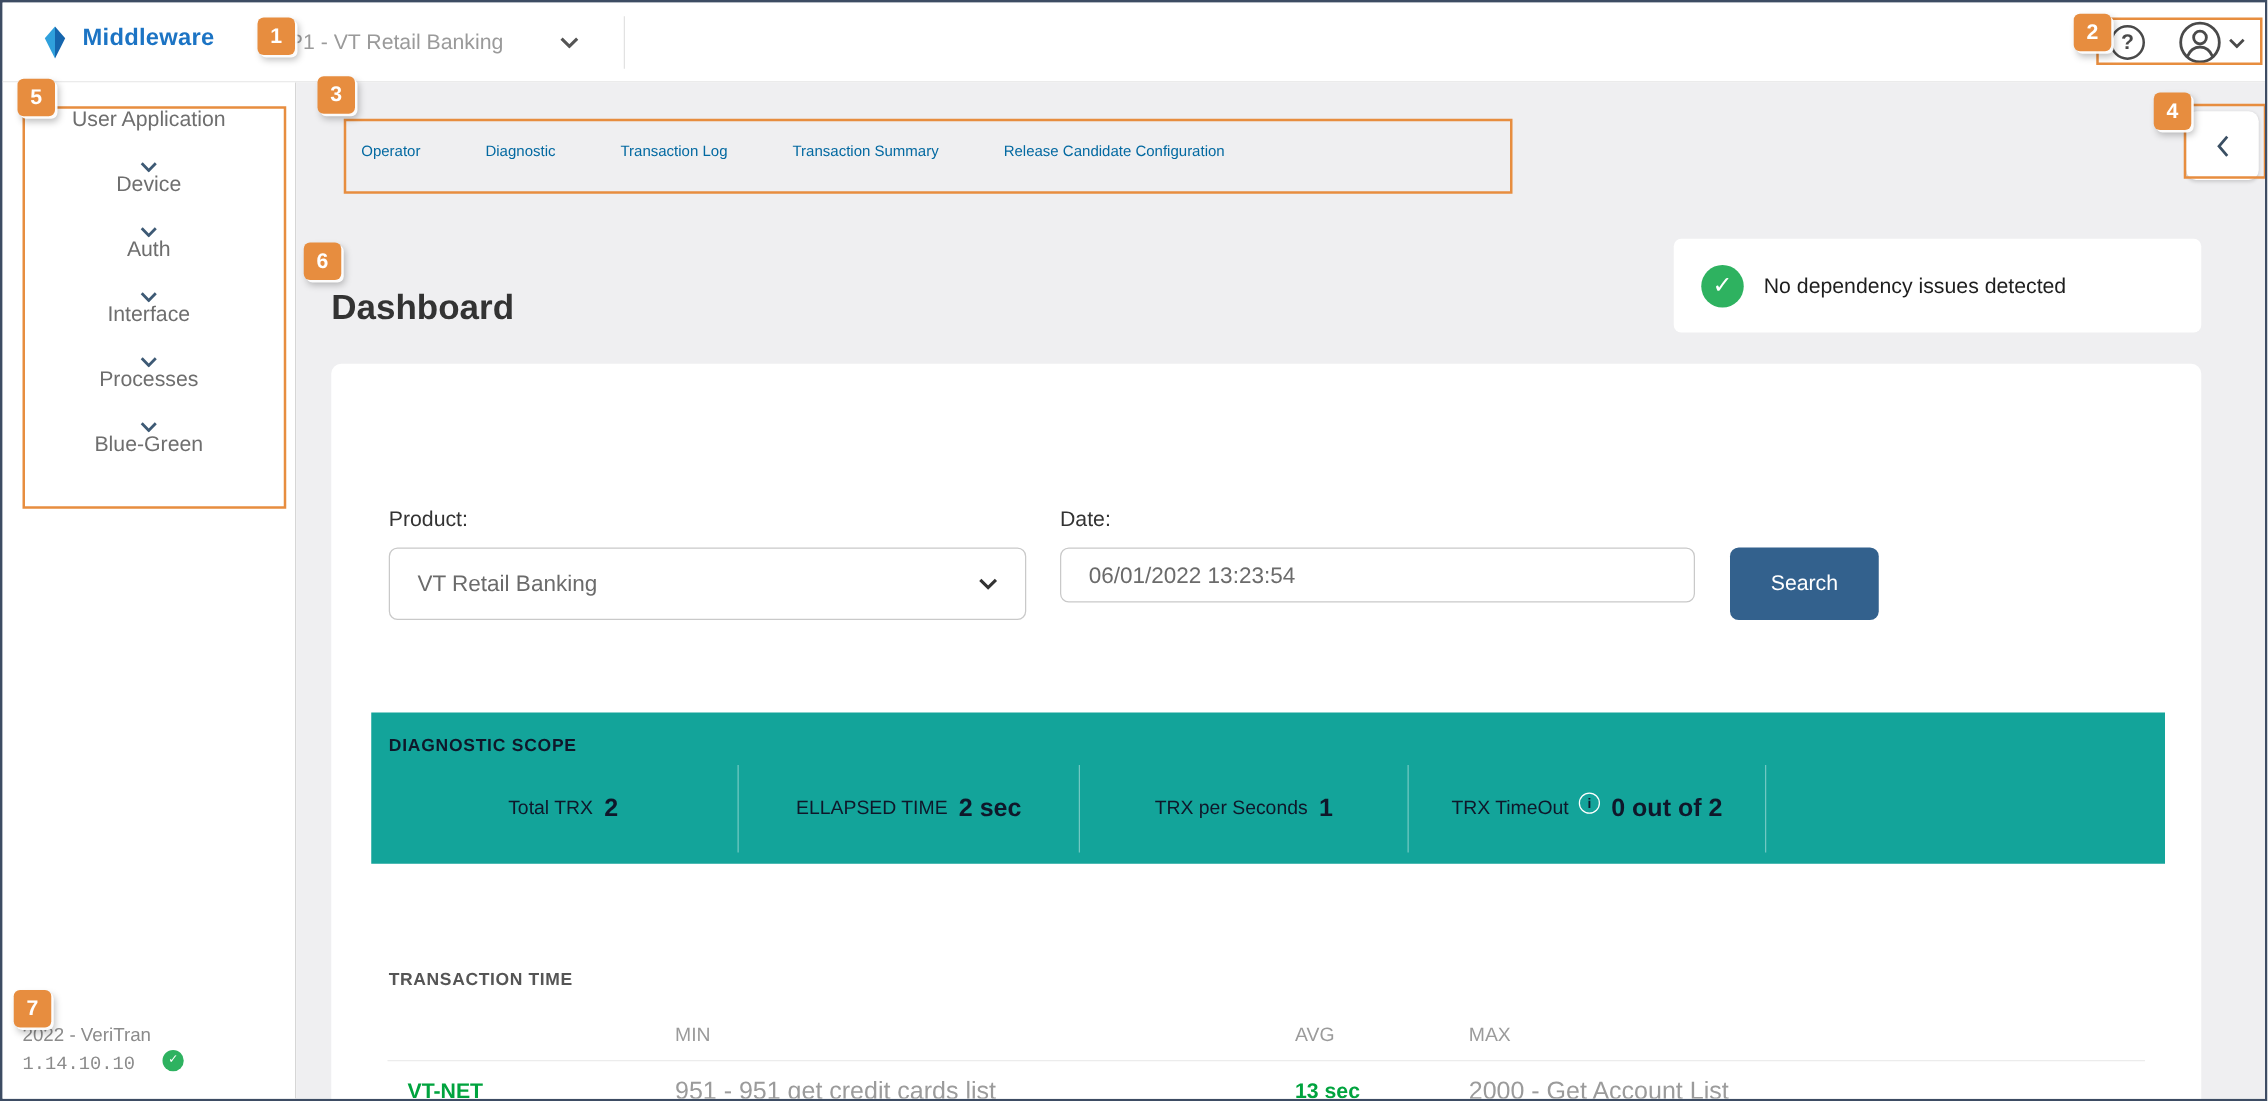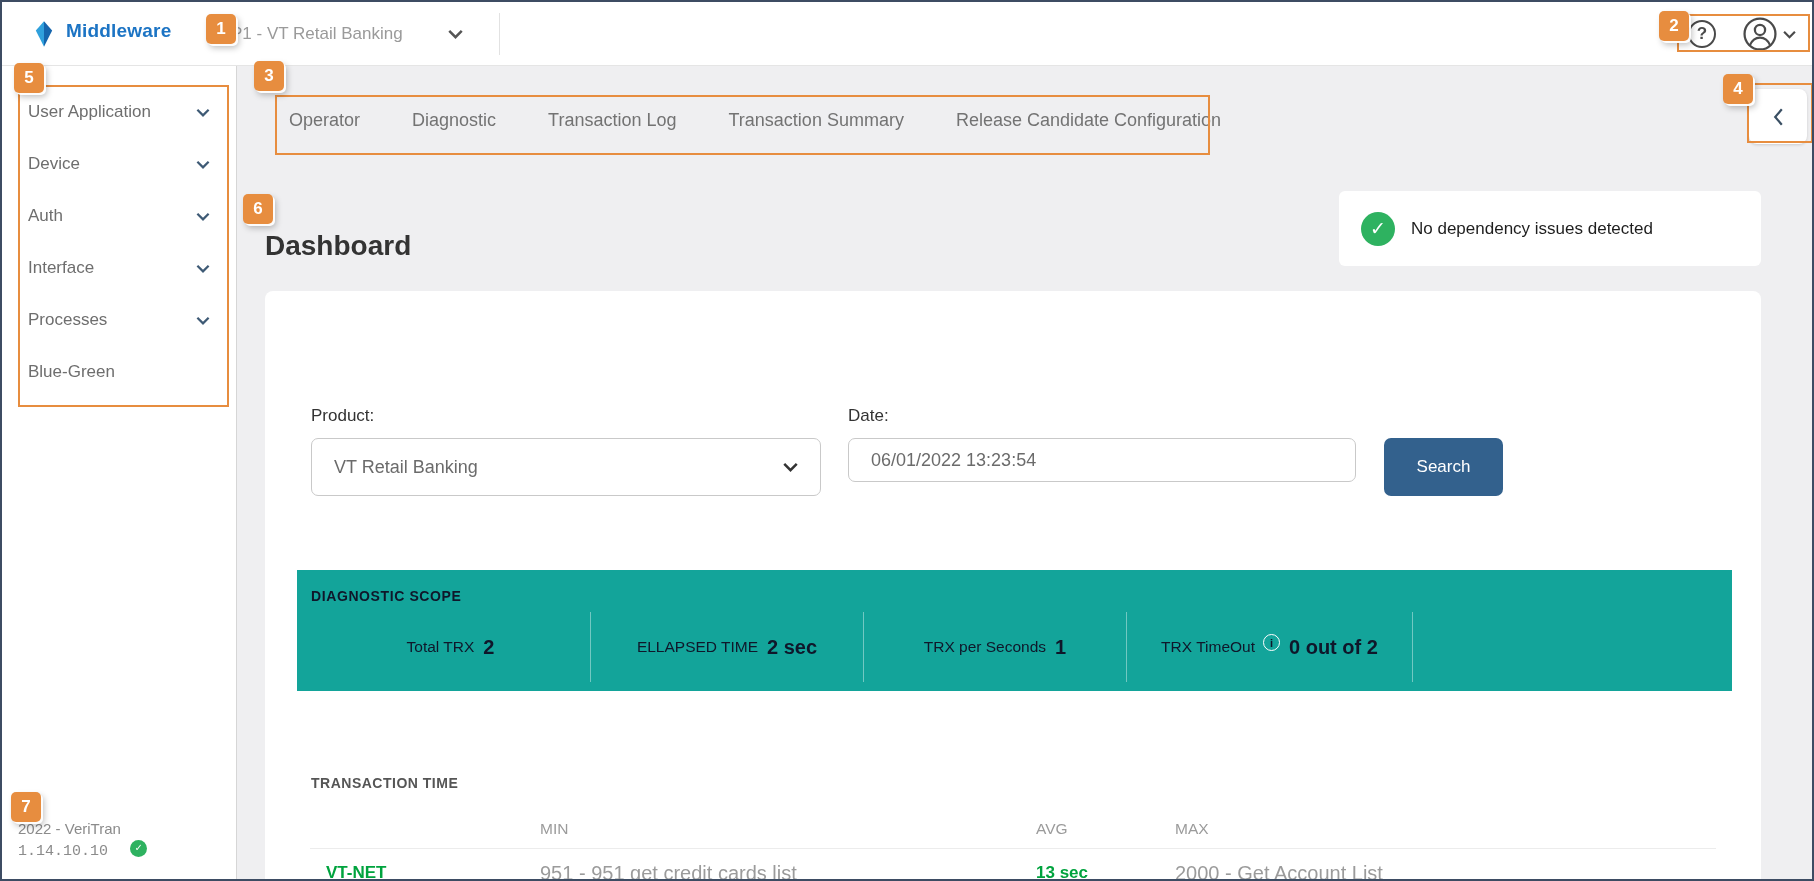--- a/index.html
+++ b/index.html
@@ -15,28 +15,28 @@
   .env-select { position: absolute; left: 229px; top: 0; height: 64px; width: 232px; display: flex; align-items: center; justify-content: space-between; cursor: pointer; }
   .env-select .env-label { color: #9a9a9a; font-size: 17px; }
   .topbar-sep { position: absolute; left: 497px; top: 11px; width: 1px; height: 42px; background: #e2e2e2; }
   .topbar-right { position: absolute; right: 16px; top: 0; height: 64px; display: flex; align-items: center; gap: 26px; }
   .help-btn { width: 28px; height: 28px; border: 2px solid #4a4a4a; border-radius: 50%; display: flex; align-items: center; justify-content: center; color: #4a4a4a; font-size: 17px; font-weight: bold; cursor: pointer; }
   .profile { display: flex; align-items: center; gap: 5px; cursor: pointer; }
 
   
   .app-body { display: flex; height: 813px; }
   .sidebar { width: 235px; background: #fff; border-right: 1px solid #d6d6d6; position: relative; flex: 0 0 235px; padding-top: 20px; }
-  .side-item { height: 52px; padding: 0 26px; display: flex; align-items: center; justify-content: space-between; color: #6e6e6e; font-size: 17px; cursor: pointer; }
+  .side-item { height: 52px; padding: 0 26px; display: flex; align-items: center; justify-content: space-between; color: #6e6e6e; font-size: 17px; cursor: pointer; flex-direction: column; }
   .sidebar-footer { position: absolute; left: 16px; bottom: 16px; color: #8b8b8b; font-size: 15px; line-height: 1.55; }
   .version-line { display: flex; align-items: flex-start; gap: 22px; font-family: Liberation Mono, monospace; }
   .check-mini { width: 17px; height: 17px; border-radius: 50%; background: #2eb260; color: #fff; font-size: 11px; display: inline-flex; align-items: center; justify-content: center; }
 
   .main { flex: 1; background: #efeff1; position: relative; overflow: hidden; }
   .tab-row { height: 95px; padding: 14px 0 0 52px; display: flex; align-items: center; gap: 52px; }
-  .tab { color: #737373; font-size: 18px; cursor: pointer; white-space: nowrap; }
+  .tab { color: #0369a1; font-size: 12px; cursor: pointer; white-space: nowrap; }
   .collapse-btn { position: absolute; top: 23px; right: 5px; width: 58px; height: 55px; background: #fff; border-radius: 8px; display: flex; align-items: center; justify-content: center; box-shadow: 0 1px 3px rgba(0,0,0,0.15); cursor: pointer; }
 
   .content { padding: 0 51px 0 28px; }
   .title-row { margin-top: 30px; display: flex; justify-content: space-between; align-items: flex-end; }
   .page-title { font-size: 28px; font-weight: 600; color: #333; margin-bottom: 4px; }
   .dep-card { width: 422px; height: 75px; background: #fff; border-radius: 6px; display: flex; align-items: center; padding-left: 22px; gap: 16px; }
   .check-big { width: 34px; height: 34px; border-radius: 50%; background: #2eb260; color: #fff; font-size: 19px; font-weight: bold; display: flex; align-items: center; justify-content: center; flex: 0 0 34px; }
   .dep-text { color: #1e1e1e; font-size: 17px; }
 
   .main-card { margin-top: 25px; background: #fff; border-radius: 8px; padding-bottom: 60px; }

